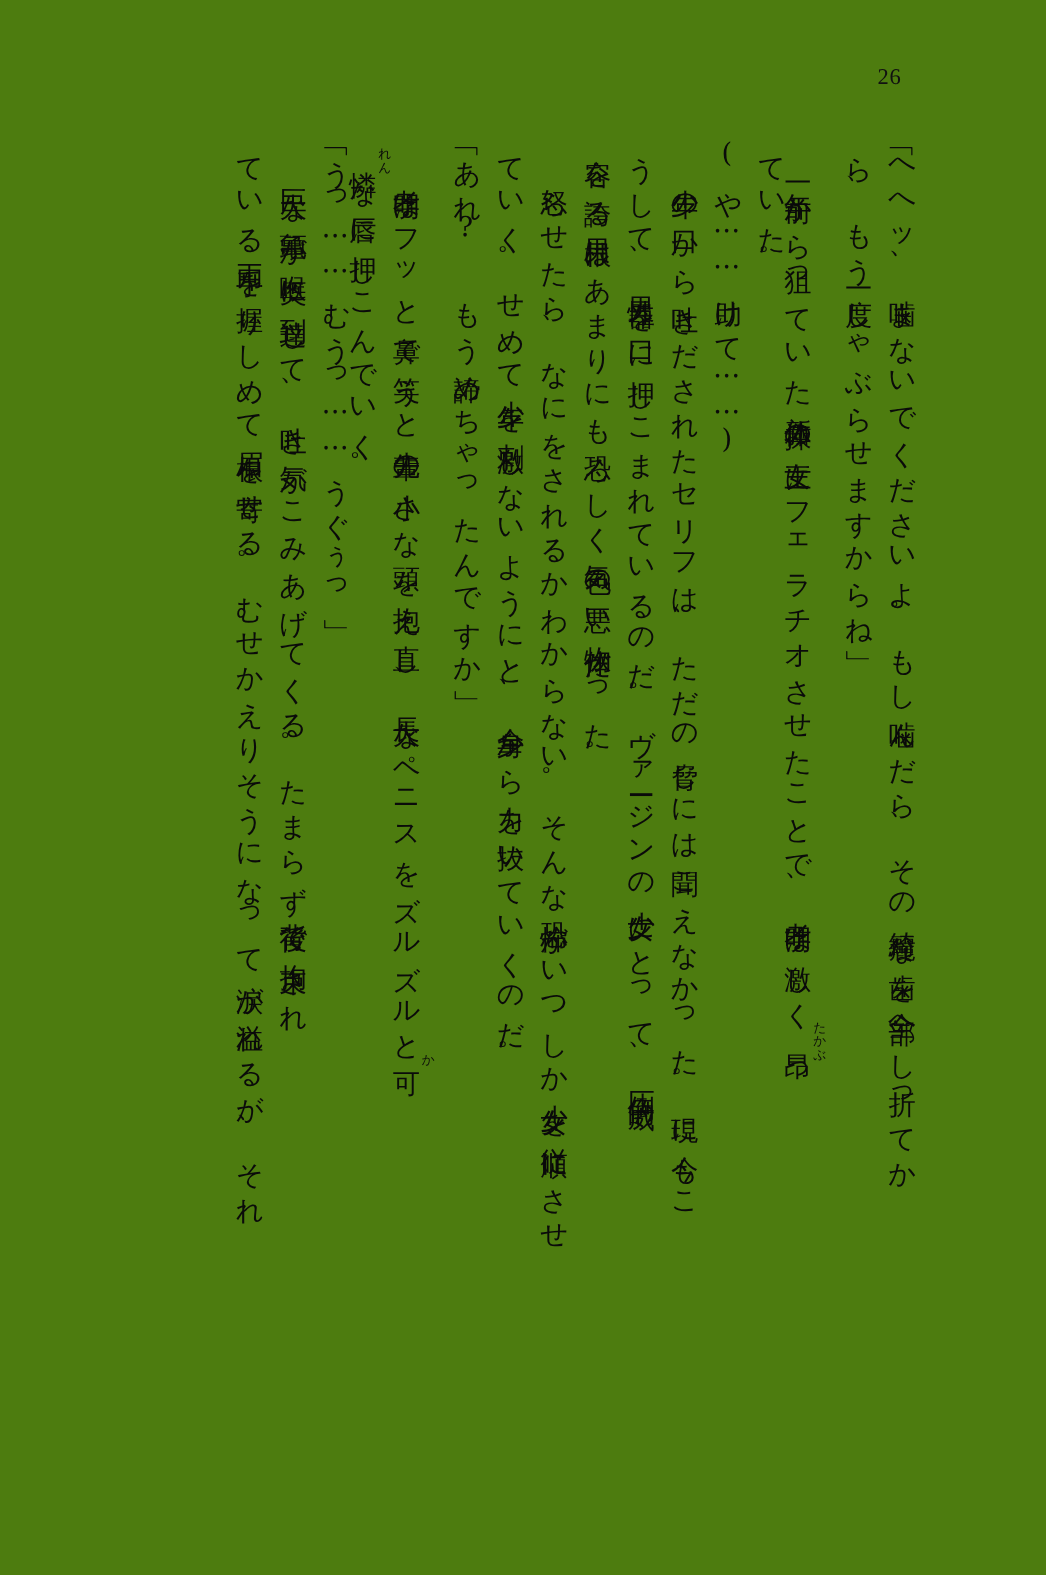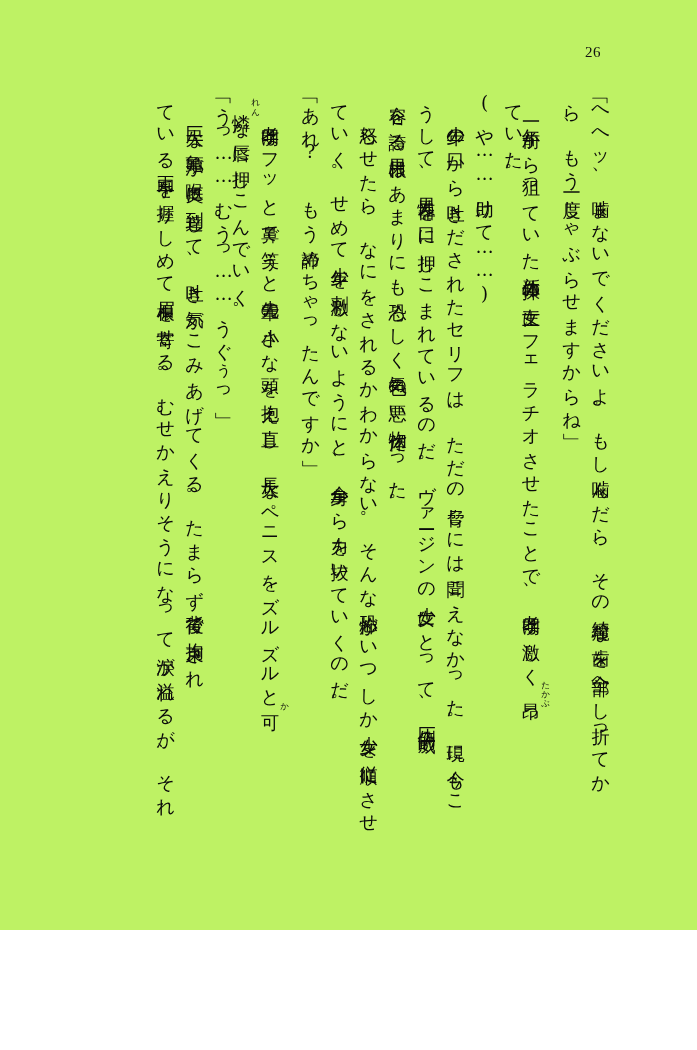--- a/index.html
+++ b/index.html
@@ -10,22 +10,22 @@
   body {
     width: 697px;
     height: 1050px;
     font-family: "Liberation Serif", "DejaVu Serif", serif;
     color: #000000;
     overflow: hidden;
   }
   .page {
     position: relative;
     width: 697px;
-    height: 930px;
-    background: #bef264;
+    height: 1050px;
+    background: #4d7c0f;
     box-sizing: border-box;
   }
   .page-number {
     position: absolute;
     top: 44px;
     right: 96px;
     font-size: 15px;
     letter-spacing: 0.5px;
     font-family: "Liberation Serif", "DejaVu Serif", serif;
     color: #111111;

